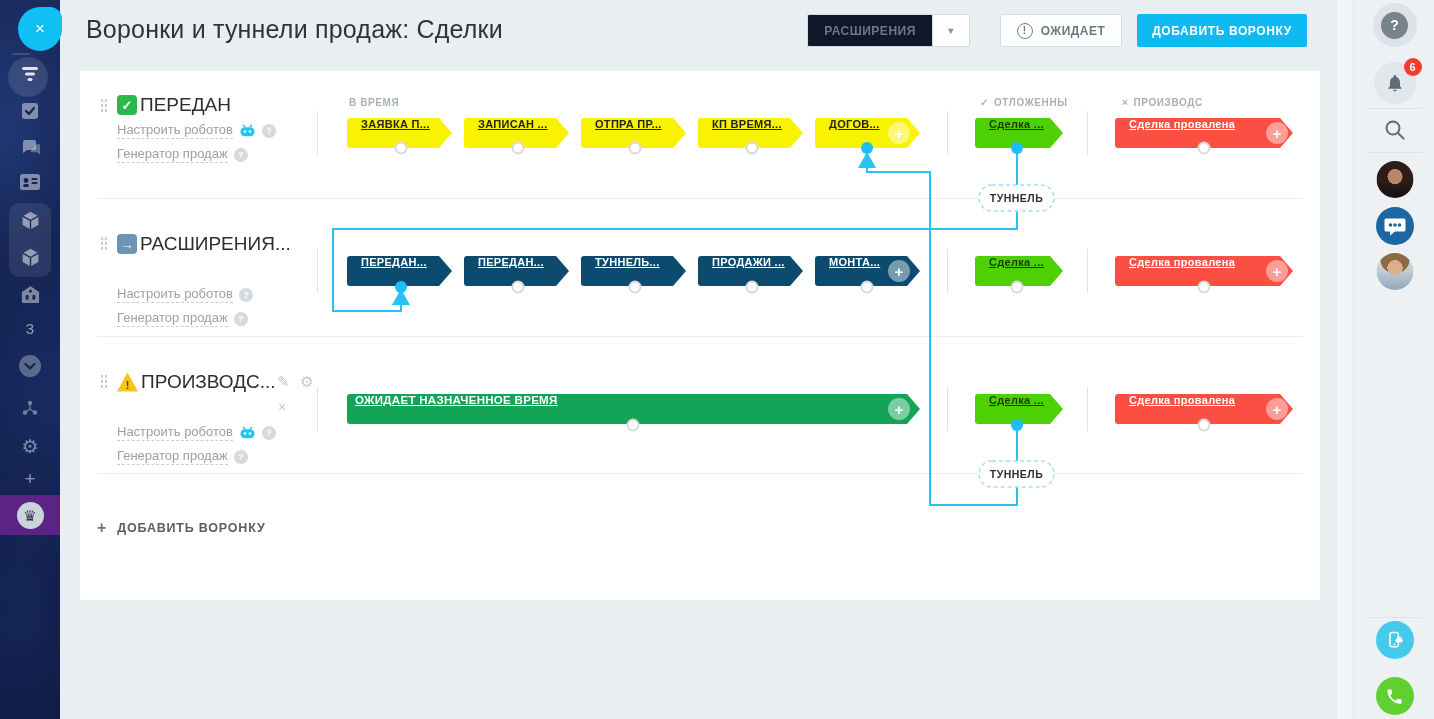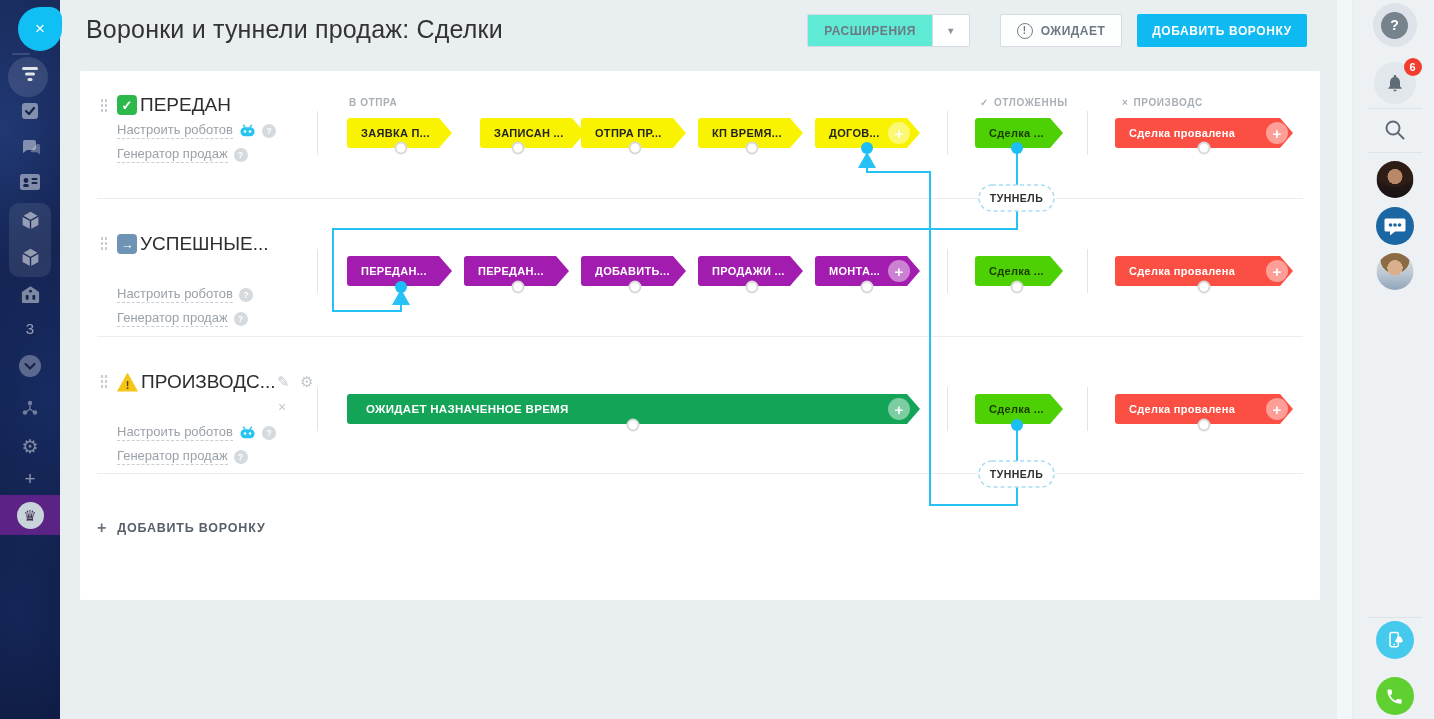--- a/index.html
+++ b/index.html
@@ -54,21 +54,21 @@
   .chat-circle{width:38px;height:38px;background:#1a67a3;}
   .mobile-circle{width:38px;height:38px;background:#45c9ec;}
   .phone-circle{width:38px;height:38px;background:#5fd02f;}
   .scroll-strip{position:absolute;right:82px;top:0;width:15px;height:719px;background:#f3f6f8;z-index:5;}
   
   .page-title{position:absolute;left:86px;top:15px;font-size:25px;color:#333;letter-spacing:.2px;z-index:10;}
   .hdr-btn{
     position:absolute;top:14px;height:33px;box-sizing:border-box;display:flex;align-items:center;justify-content:center;
     font-size:12px;font-weight:bold;color:#6e7883;letter-spacing:.5px;z-index:10;cursor:pointer;border-radius:2px;
   }
-  .btn-ext{left:807px;width:125px;background:#5eead4;border:1px solid #d5dbe0;border-right:none;border-radius:2px 0 0 2px;}
+  .btn-ext{left:807px;width:125px;background:#0f172a;border:1px solid #d5dbe0;border-right:none;border-radius:2px 0 0 2px;}
   .btn-ext-caret{left:932px;width:38px;background:#fff;border:1px solid #d5dbe0;border-radius:0 2px 2px 0;color:#8a939d;font-size:10px;}
   .btn-help{left:1000px;width:122px;background:#fdfefe;border:1px solid #d5dbe0;gap:8px;}
   .help-ic{width:16px;height:16px;border:1.5px solid #767f88;border-radius:50%;font-size:10px;font-weight:bold;display:flex;align-items:center;justify-content:center;box-sizing:border-box;}
   .btn-add{left:1137px;width:170px;background:#0fb9f2;color:#fff;letter-spacing:.6px;}
   
   .panel{position:absolute;left:80px;top:71px;width:1240px;height:529px;background:#fff;border-radius:2px;z-index:10;}
   .row-sep{position:absolute;left:17px;width:1206px;height:1px;background:#ececec;}
   .col-header{position:absolute;font-size:10px;font-weight:bold;color:#a9b0b7;letter-spacing:.6px;display:flex;align-items:center;gap:5px;}
   .col-div{position:absolute;width:1px;height:44px;background:#e4e4e4;}
   .drag-handle{
@@ -85,25 +85,25 @@
     position:absolute;left:37px;display:flex;align-items:center;gap:6px;
     font-size:13px;color:#9aa1a8;white-space:nowrap;cursor:pointer;
   }
   .funnel-link .lbl{border-bottom:1px dashed #c9ced3;padding-bottom:1px;}
   .q-circle{width:14px;height:14px;border-radius:50%;background:#d5dadf;color:#fff;font-size:9px;font-weight:bold;display:flex;align-items:center;justify-content:center;}
   .row-action{position:absolute;color:#c2c8cd;font-size:15px;cursor:pointer;line-height:1;}
   
   .chev{
     position:absolute;height:30px;box-sizing:border-box;border-radius:3px;
     clip-path:polygon(0 0,calc(100% - 13px) 0,100% 50%,calc(100% - 13px) 100%,0 100%);
-    display:flex;align-items:center;padding:0 24px 0 14px;
-    font-size:11px;font-weight:bold;letter-spacing:.3px;white-space:nowrap;overflow:hidden;cursor:pointer;
+    display:flex;align-items:flex-start;padding:0 24px 0 14px;
+    font-size:11px;font-weight:bold;letter-spacing:.3px;white-space:nowrap;overflow:hidden;cursor:pointer;text-decoration:underline;
   }
   .yellow{background:#f9f301;color:#242424;}
-  .crimson{background:#a21caf;color:#fff;}
+  .crimson{background:#0c4a6e;color:#fff;}
   .greenlite{background:#4ed104;color:#1c3a00;}
   .greendark{background:#13a457;color:#fff;}
   .redfail{background:#fb4f43;color:#fff;}
   .add-circle{
     position:absolute;top:4px;width:22px;height:22px;border-radius:50%;
     background:rgba(255,255,255,.45);color:#fff;font-size:15px;font-weight:bold;
     display:flex;align-items:center;justify-content:center;cursor:pointer;
   }
   .ar10{right:10px;} .ar5{right:5px;}
   .ring{
@@ -213,21 +213,21 @@
   <span class="help-ic">!</span>
   <span>ОЖИДАЕТ</span>
 </div>
 <div class="hdr-btn btn-add">
   <span>ДОБАВИТЬ ВОРОНКУ</span>
 </div>
 
 <div class="panel">
 
   <div class="col-header" style="left:269px;top:26px;">
-    <span>В ОТПРА</span>
+    <span>В ВРЕМЯ</span>
   </div>
   <div class="col-header" style="left:900px;top:26px;">
     <span>✓</span>
       <span>ОТЛОЖЕННЫ</span>
   </div>
   <div class="col-header" style="left:1042px;top:26px;">
     <span>×</span>
       <span>ПРОИЗВОДС</span>
   </div>
 
@@ -261,21 +261,21 @@
     <span class="q-circle">?</span>
   </div>
   <div class="funnel-link" style="top:75px;">
     <span class="lbl">Генератор продаж</span>
     <span class="q-circle">?</span>
   </div>
 
   <div class="chev yellow" style="left:267px;top:47px;width:105px;">
       <span>ЗАЯВКА П...</span>
     </div>
-  <div class="chev yellow" style="left:400px;top:47px;width:105px;">
+  <div class="chev yellow" style="left:384px;top:47px;width:105px;">
       <span>ЗАПИСАН ...</span>
     </div>
   <div class="chev yellow" style="left:501px;top:47px;width:105px;">
       <span>ОТПРА ПР...</span>
     </div>
   <div class="chev yellow" style="left:618px;top:47px;width:105px;">
       <span>КП ВРЕМЯ...</span>
     </div>
   <div class="chev yellow" style="left:735px;top:47px;width:105px;">
     <span>ДОГОВ...</span>
@@ -290,39 +290,39 @@
   </div>
   <div class="ring" style="left:321px;top:77px;"></div>
   <div class="ring" style="left:438px;top:77px;"></div>
   <div class="ring" style="left:555px;top:77px;"></div>
   <div class="ring" style="left:672px;top:77px;"></div>
   <div class="ring" style="left:1124px;top:77px;"></div>
 
   <div class="drag-handle" style="left:20px;top:165px;"></div>
   <div class="funnel-title" style="top:161px;">
     <span class="t-icon t-arrow">→</span>
-    <span>УСПЕШНЫЕ...</span>
+    <span>РАСШИРЕНИЯ...</span>
   </div>
   <div class="funnel-link" style="top:215px;">
     <span class="lbl">Настроить роботов</span>
     <span class="q-circle">?</span>
   </div>
   <div class="funnel-link" style="top:239px;">
     <span class="lbl">Генератор продаж</span>
     <span class="q-circle">?</span>
   </div>
 
   <div class="chev crimson" style="left:267px;top:185px;width:105px;">
       <span>ПЕРЕДАН...</span>
     </div>
   <div class="chev crimson" style="left:384px;top:185px;width:105px;">
       <span>ПЕРЕДАН...</span>
     </div>
   <div class="chev crimson" style="left:501px;top:185px;width:105px;">
-      <span>ДОБАВИТЬ...</span>
+      <span>ТУННЕЛЬ...</span>
     </div>
   <div class="chev crimson" style="left:618px;top:185px;width:105px;">
       <span>ПРОДАЖИ ...</span>
     </div>
   <div class="chev crimson" style="left:735px;top:185px;width:105px;">
     <span>МОНТА...</span>
     <span class="add-circle ar10">+</span>
   </div>
   <div class="chev greenlite" style="left:895px;top:185px;width:88px;">
       <span>Сделка ...</span>
@@ -354,21 +354,21 @@
         <circle cx="6" cy="7.5" r="1.3" fill="#fff"></circle>
         <circle cx="11" cy="7.5" r="1.3" fill="#fff"></circle>
       </svg>
     <span class="q-circle">?</span>
   </div>
   <div class="funnel-link" style="top:377px;">
     <span class="lbl">Генератор продаж</span>
     <span class="q-circle">?</span>
   </div>
 
-  <div class="chev greendark" style="left:267px;top:323px;width:573px;font-size:11.5px;padding-left:19px;">
+  <div class="chev greendark" style="left:267px;top:323px;width:573px;font-size:11.5px;padding-left:8px;">
     <span>ОЖИДАЕТ НАЗНАЧЕННОЕ ВРЕМЯ</span>
     <span class="add-circle ar10">+</span>
   </div>
   <div class="chev greenlite" style="left:895px;top:323px;width:88px;">
       <span>Сделка ...</span>
     </div>
   <div class="chev redfail" style="left:1035px;top:323px;width:178px;">
     <span>Сделка провалена</span>
     <span class="add-circle ar5">+</span>
   </div>

